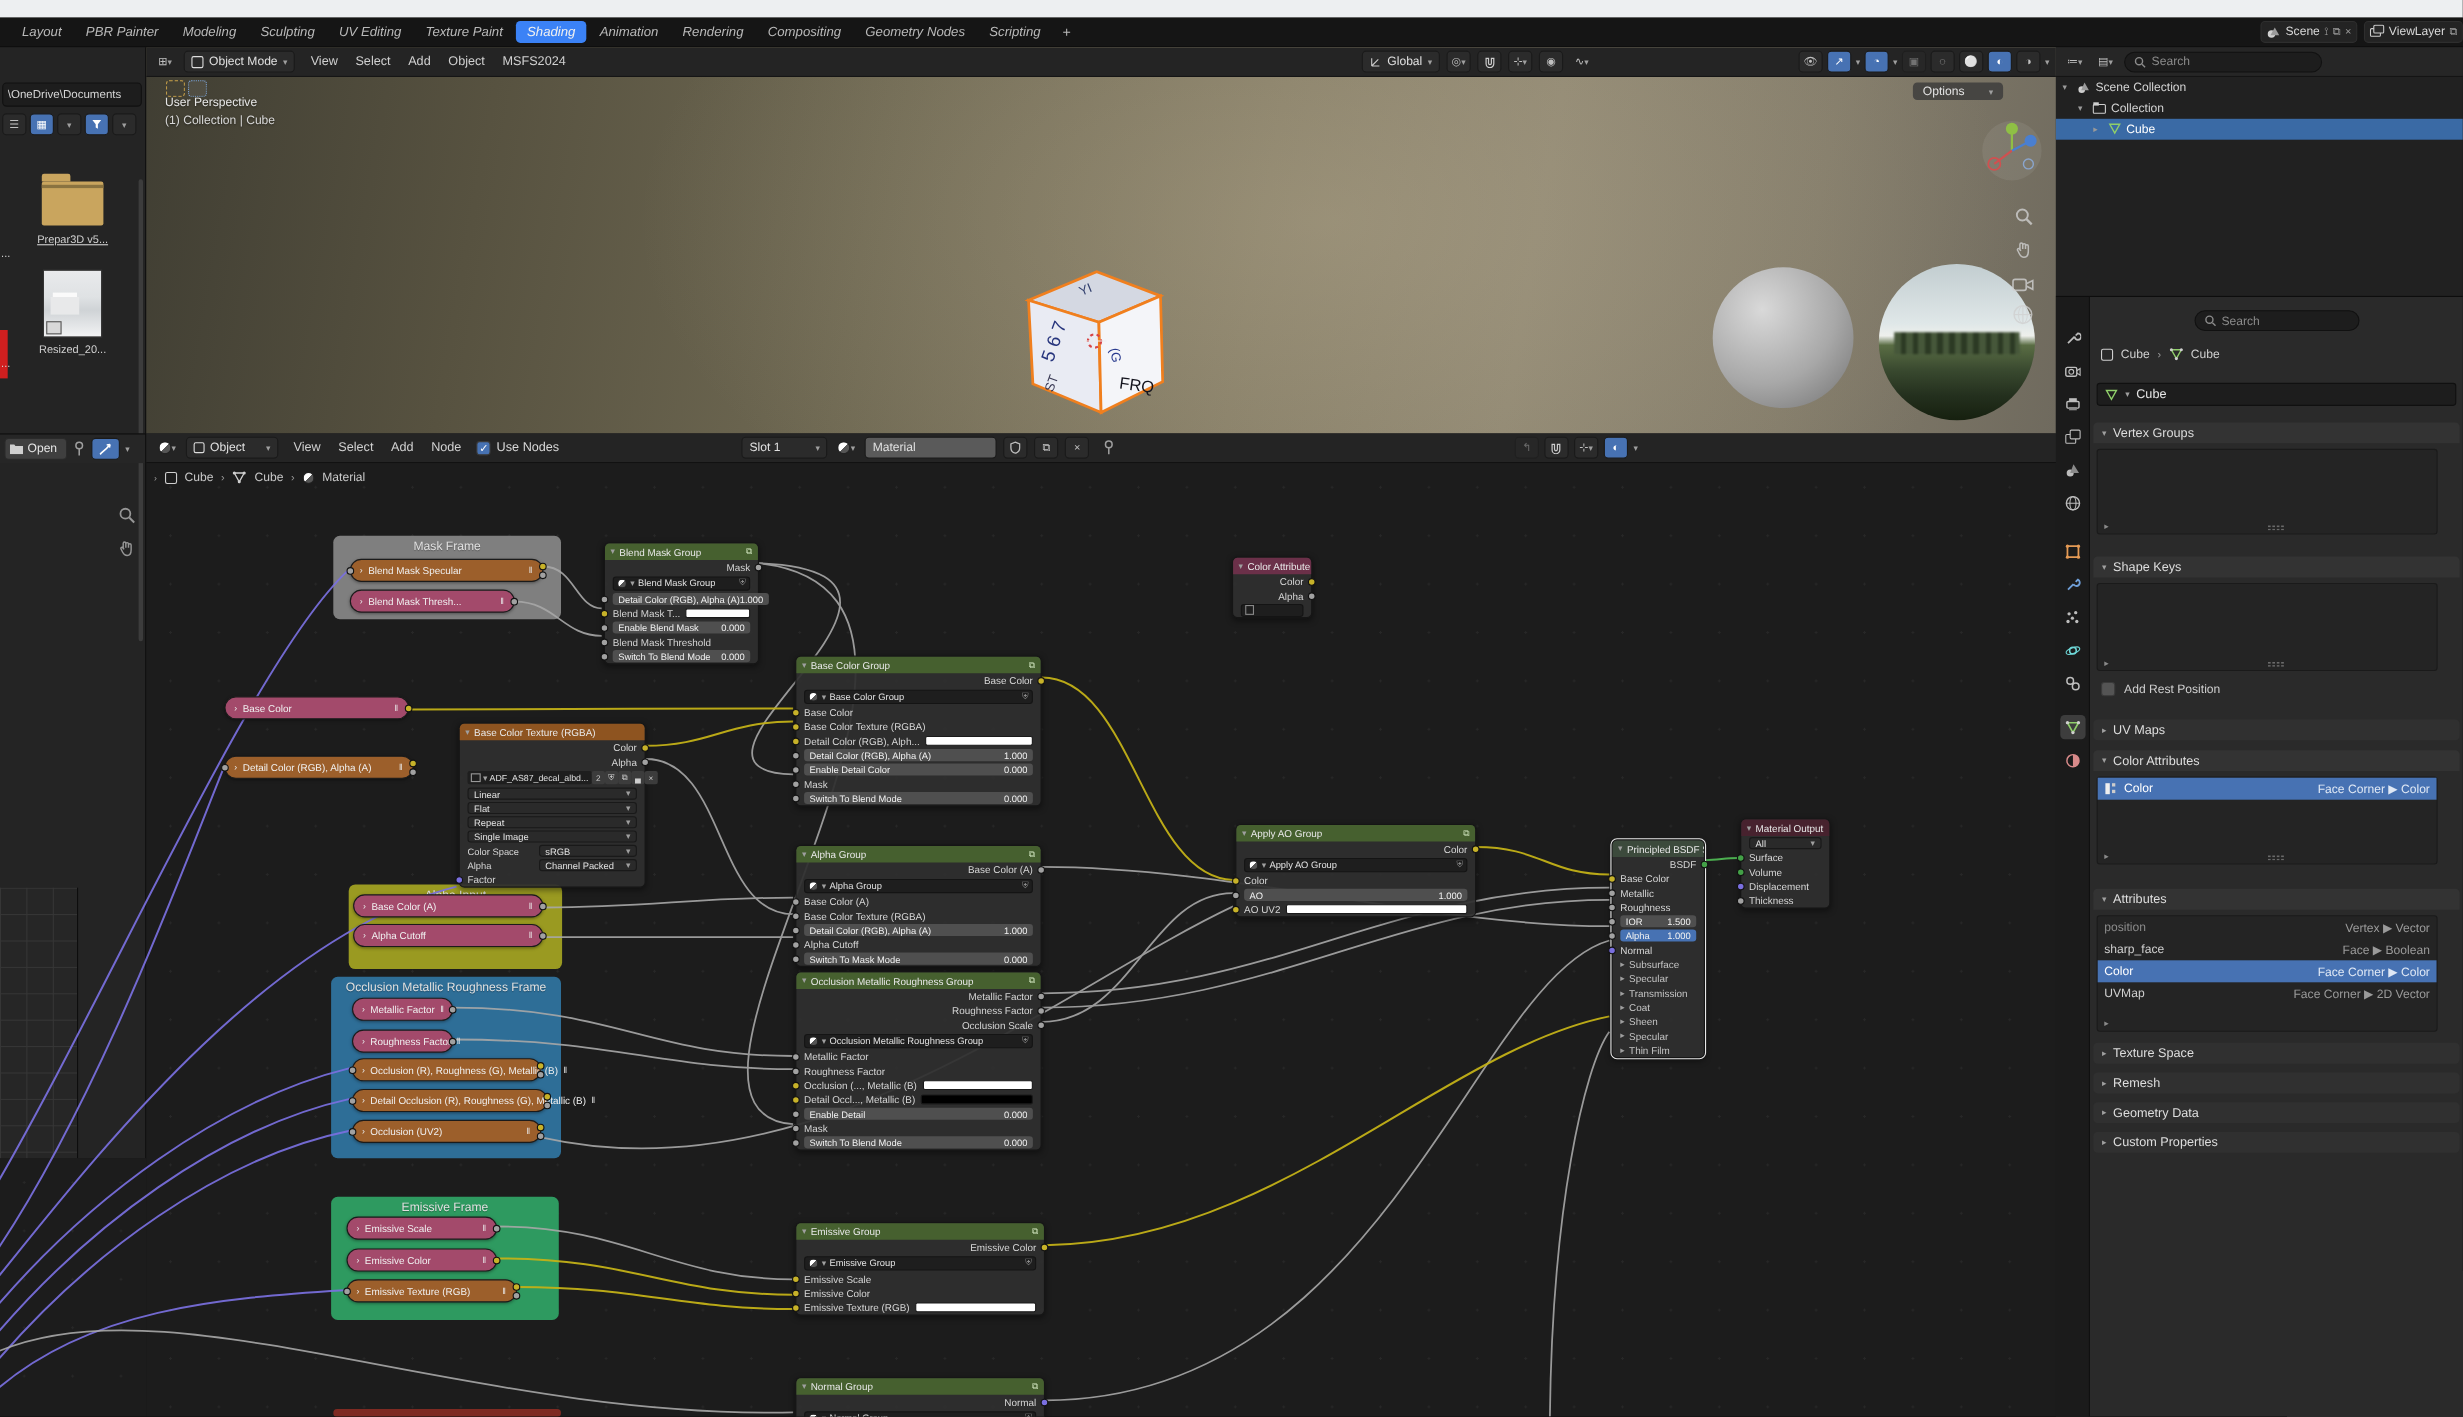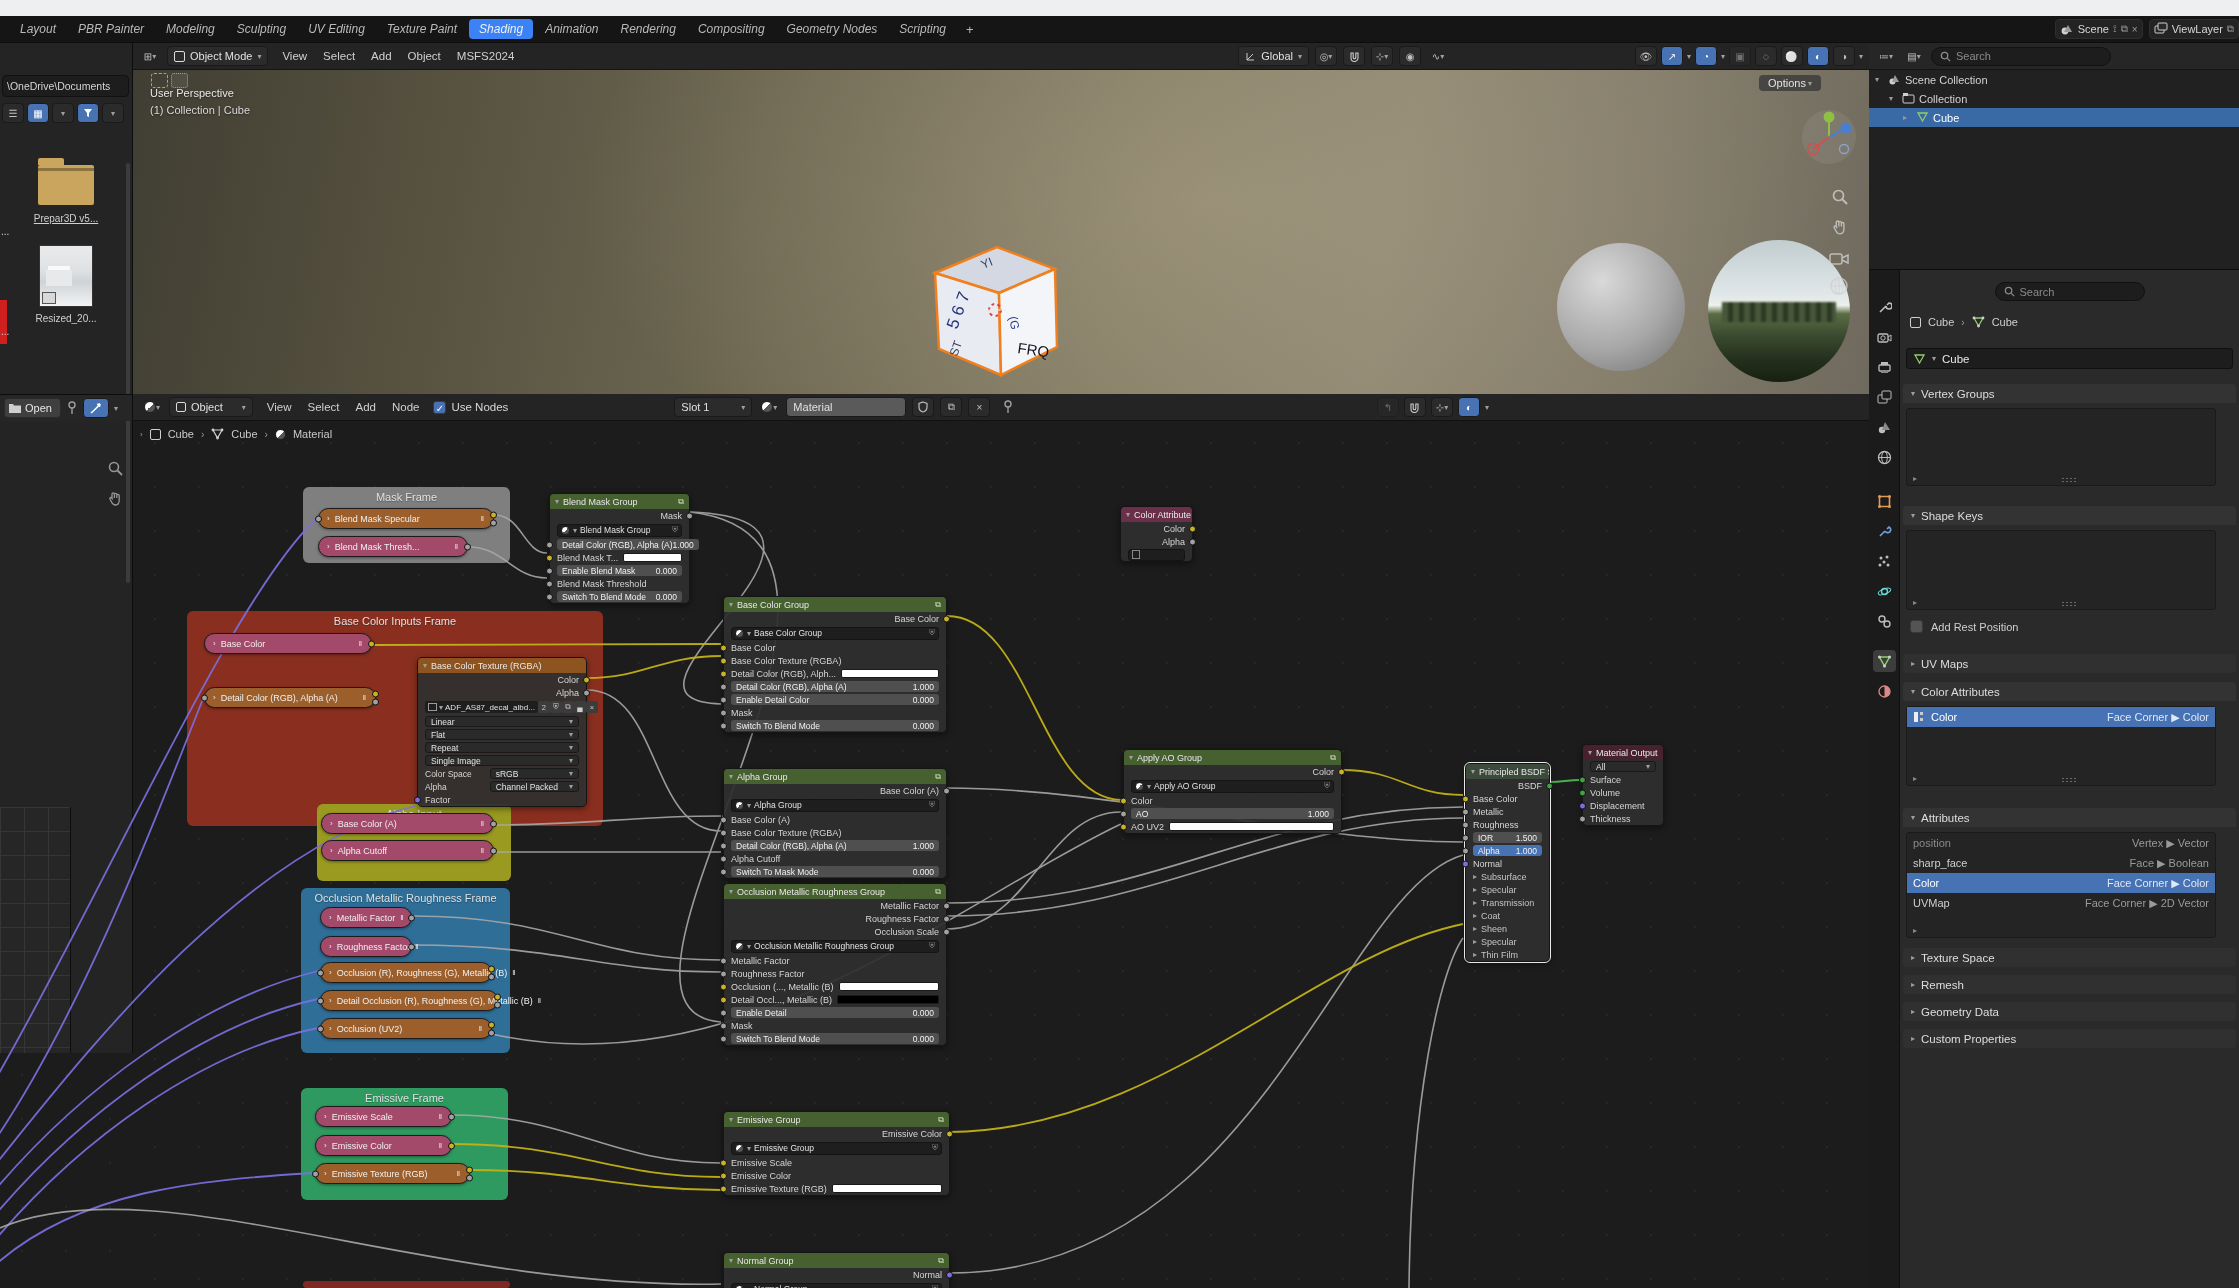--- a/index.html
+++ b/index.html
@@ -47,21 +47,21 @@
   .openrow { left:0; top:394px; width:133px; height:27px; background:#262626; border-right:1px solid #0d0d0d; border-top:1px solid #0d0d0d; display:flex; align-items:center; gap:5px; padding:0 4px; }
   .openbtn { background:#3f3f3f; border:1px solid #2a2a2a; border-radius:4px; height:20px; display:flex; align-items:center; font-size:11px; color:#e6e6e6; padding:0 8px 0 4px; gap:4px; }
 
   
   .vp { left:133px; top:43px; width:1736px; height:351px; background:
       radial-gradient(ellipse 900px 500px at 62% 45%, rgba(190,178,150,.35), transparent 70%),
       linear-gradient(100deg,#403e33 0%,#575240 18%,#6e6852 38%,#847c65 58%,#8e8671 72%,#837c6a 86%,#6f6a5e 100%); overflow:hidden; }
   .vpheader { position:absolute; left:0; top:0; width:100%; height:27px; background:#242424; display:flex; align-items:center; padding-left:6px; gap:6px; border-bottom:1px solid #151515; }
   .vptext { position:absolute; font-size:11px; color:#e8e8e8; text-shadow:0 1px 2px rgba(0,0,0,.5); }
   .vptext.sub { color:#d8d8d8; }
-  .optbtn { position:absolute; right:48px; top:32px; background:#3a3a3acc; border-radius:4px; font-size:11px; color:#e3e3e3; padding:2px 9px; display:flex; gap:2px; align-items:center; }
+  .optbtn { position:absolute; right:48px; top:32px; background:#3a3a3acc; border-radius:4px; font-size:11px; color:#e3e3e3; padding:2px 9px; display:flex; gap:22px; align-items:center; }
   .vpico { position:absolute; opacity:.8; }
   .tooltl { position:absolute; left:18px; top:30px; display:flex; gap:3px; }
   .tbtn { width:17px; height:15px; border:1px dashed #caa24a; border-radius:3px; }
   .tbtn.b { border:1px dotted #7ea7dd; background:#ffffff12; }
   .sphere-gray { position:absolute; border-radius:50%; background:radial-gradient(circle at 35% 30%, #d9d9d9, #a8a8a8 55%, #6f6f6f 100%); }
   .sphere-hdri { position:absolute; border-radius:50%; overflow:hidden; filter:blur(.4px);
       background:linear-gradient(180deg,#c2cdd0 0%,#dfe7e8 38%,#eef0ec 46%,#5a6d44 52%,#39492f 68%,#24301e 84%,#16200f 100%); }
   .sphere-hdri:before { content:""; position:absolute; left:10%; top:44%; width:80%; height:14%; background:repeating-linear-gradient(90deg,#46573a 0 6px,#2c3a24 6px 11px); filter:blur(1px); }
 
   
@@ -690,23 +690,20 @@
       </svg>
     <span>Cube</span>
     <span class="mini">›</span>
     <span class="ball" style="width:11px;height:11px;"></span>
     <span>Material</span>
   </div>
 
   <div class="abs" id="nodelayer" style="left:0;top:0;width:2239px;height:1288px;pointer-events:none;">
     <div class="nframe" style="left: 303px; top: 487px; width: 207px; height: 76px; background: rgb(127, 127, 127); pointer-events: auto;">
         <div class="ftitle">Mask Frame</div>
-      </div>
-      <div class="nframe" style="left: 187px; top: 611px; width: 416px; height: 215px; background: rgb(138, 47, 31); pointer-events: auto;">
-        <div class="ftitle">Base Color Inputs Frame</div>
       </div>
       <div class="nframe" style="left: 317px; top: 804px; width: 194px; height: 77px; background: rgb(154, 154, 33); pointer-events: auto;">
         <div class="ftitle">Alpha Input</div>
       </div>
       <div class="nframe" style="left: 301px; top: 888px; width: 209px; height: 165px; background: rgb(46, 110, 151); pointer-events: auto;">
         <div class="ftitle">Occlusion Metallic Roughness Frame</div>
       </div>
       <div class="nframe" style="left: 301px; top: 1088px; width: 207px; height: 112px; background: rgb(46, 154, 96); pointer-events: auto;">
         <div class="ftitle">Emissive Frame</div>
       </div>

